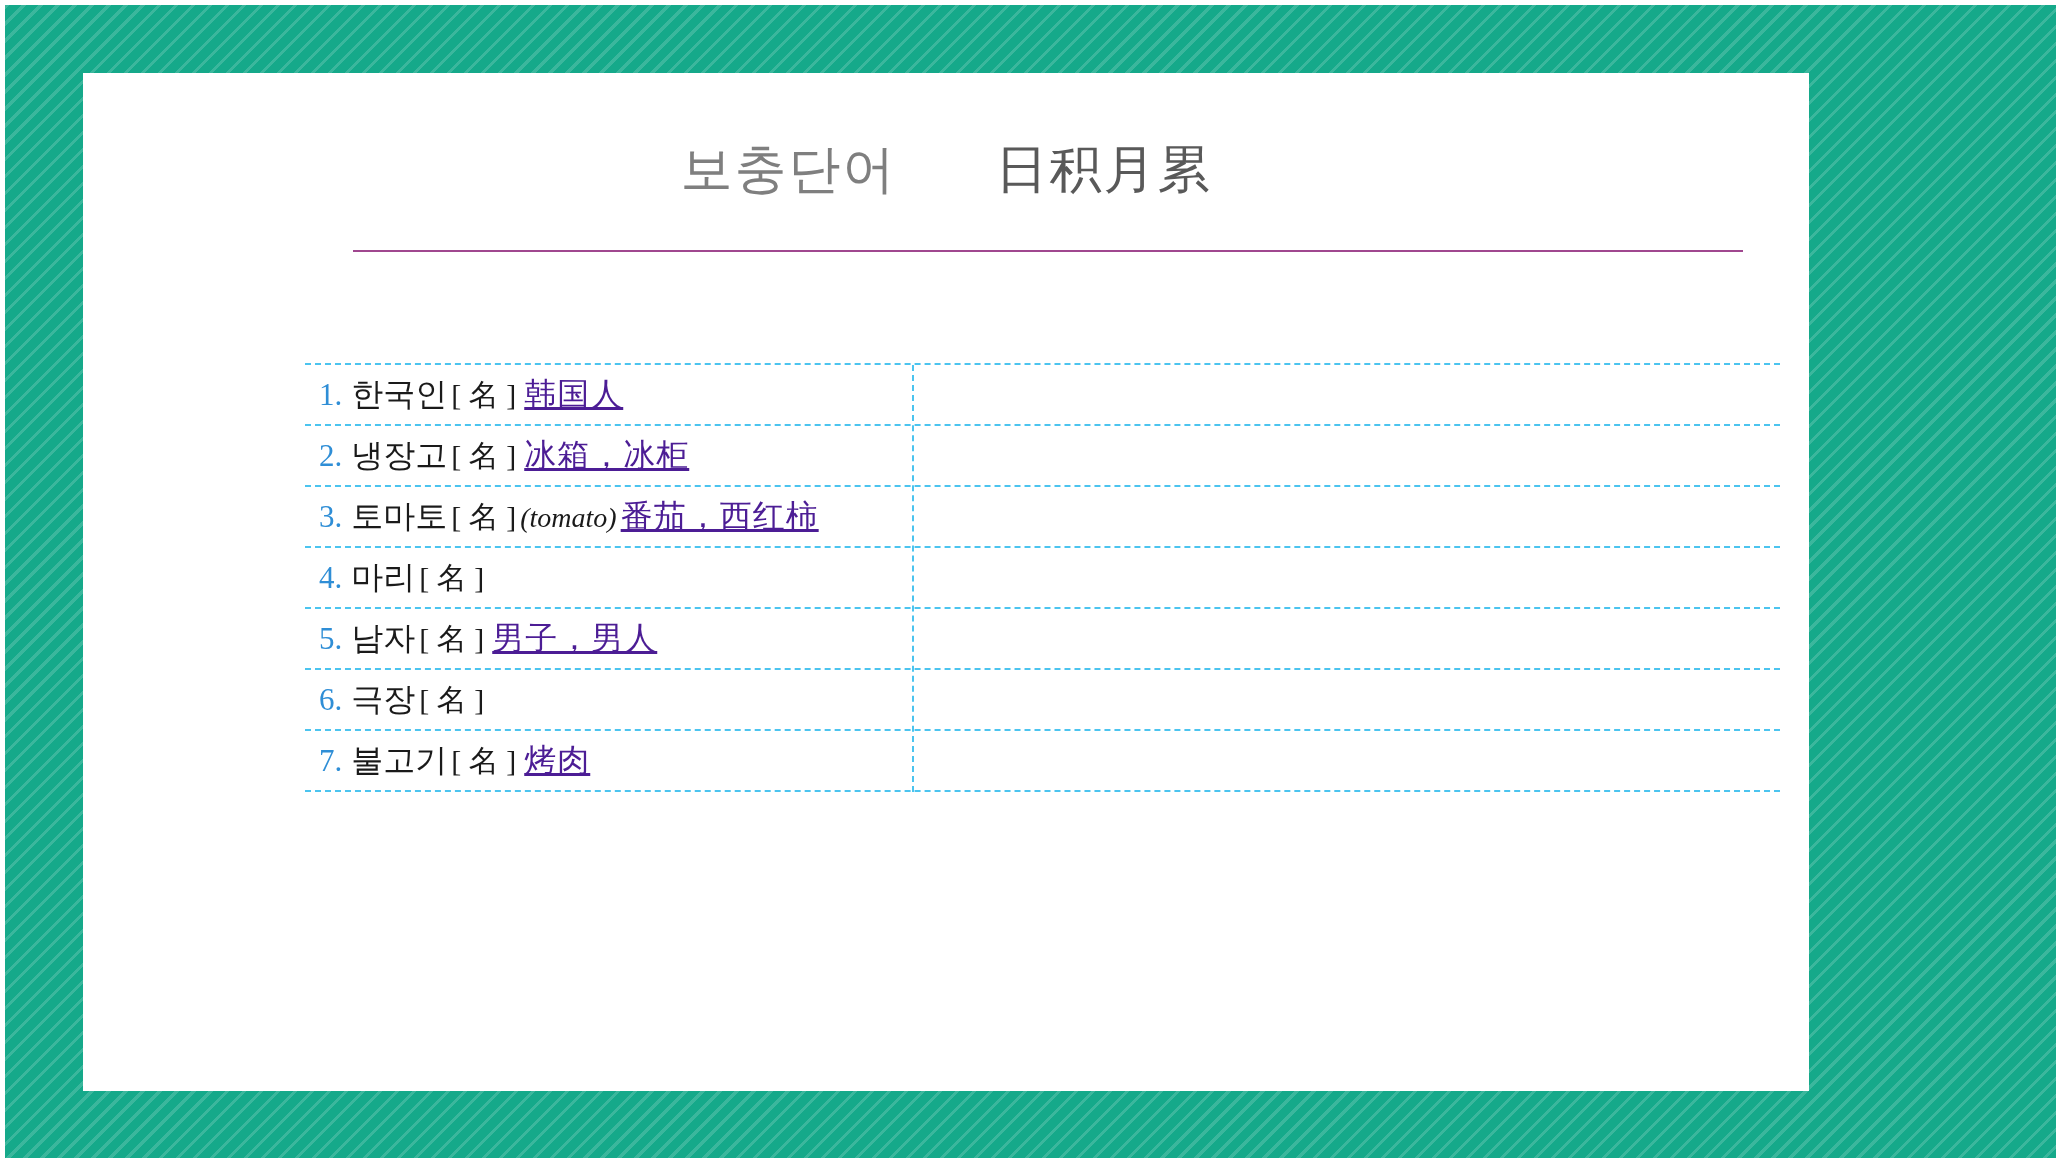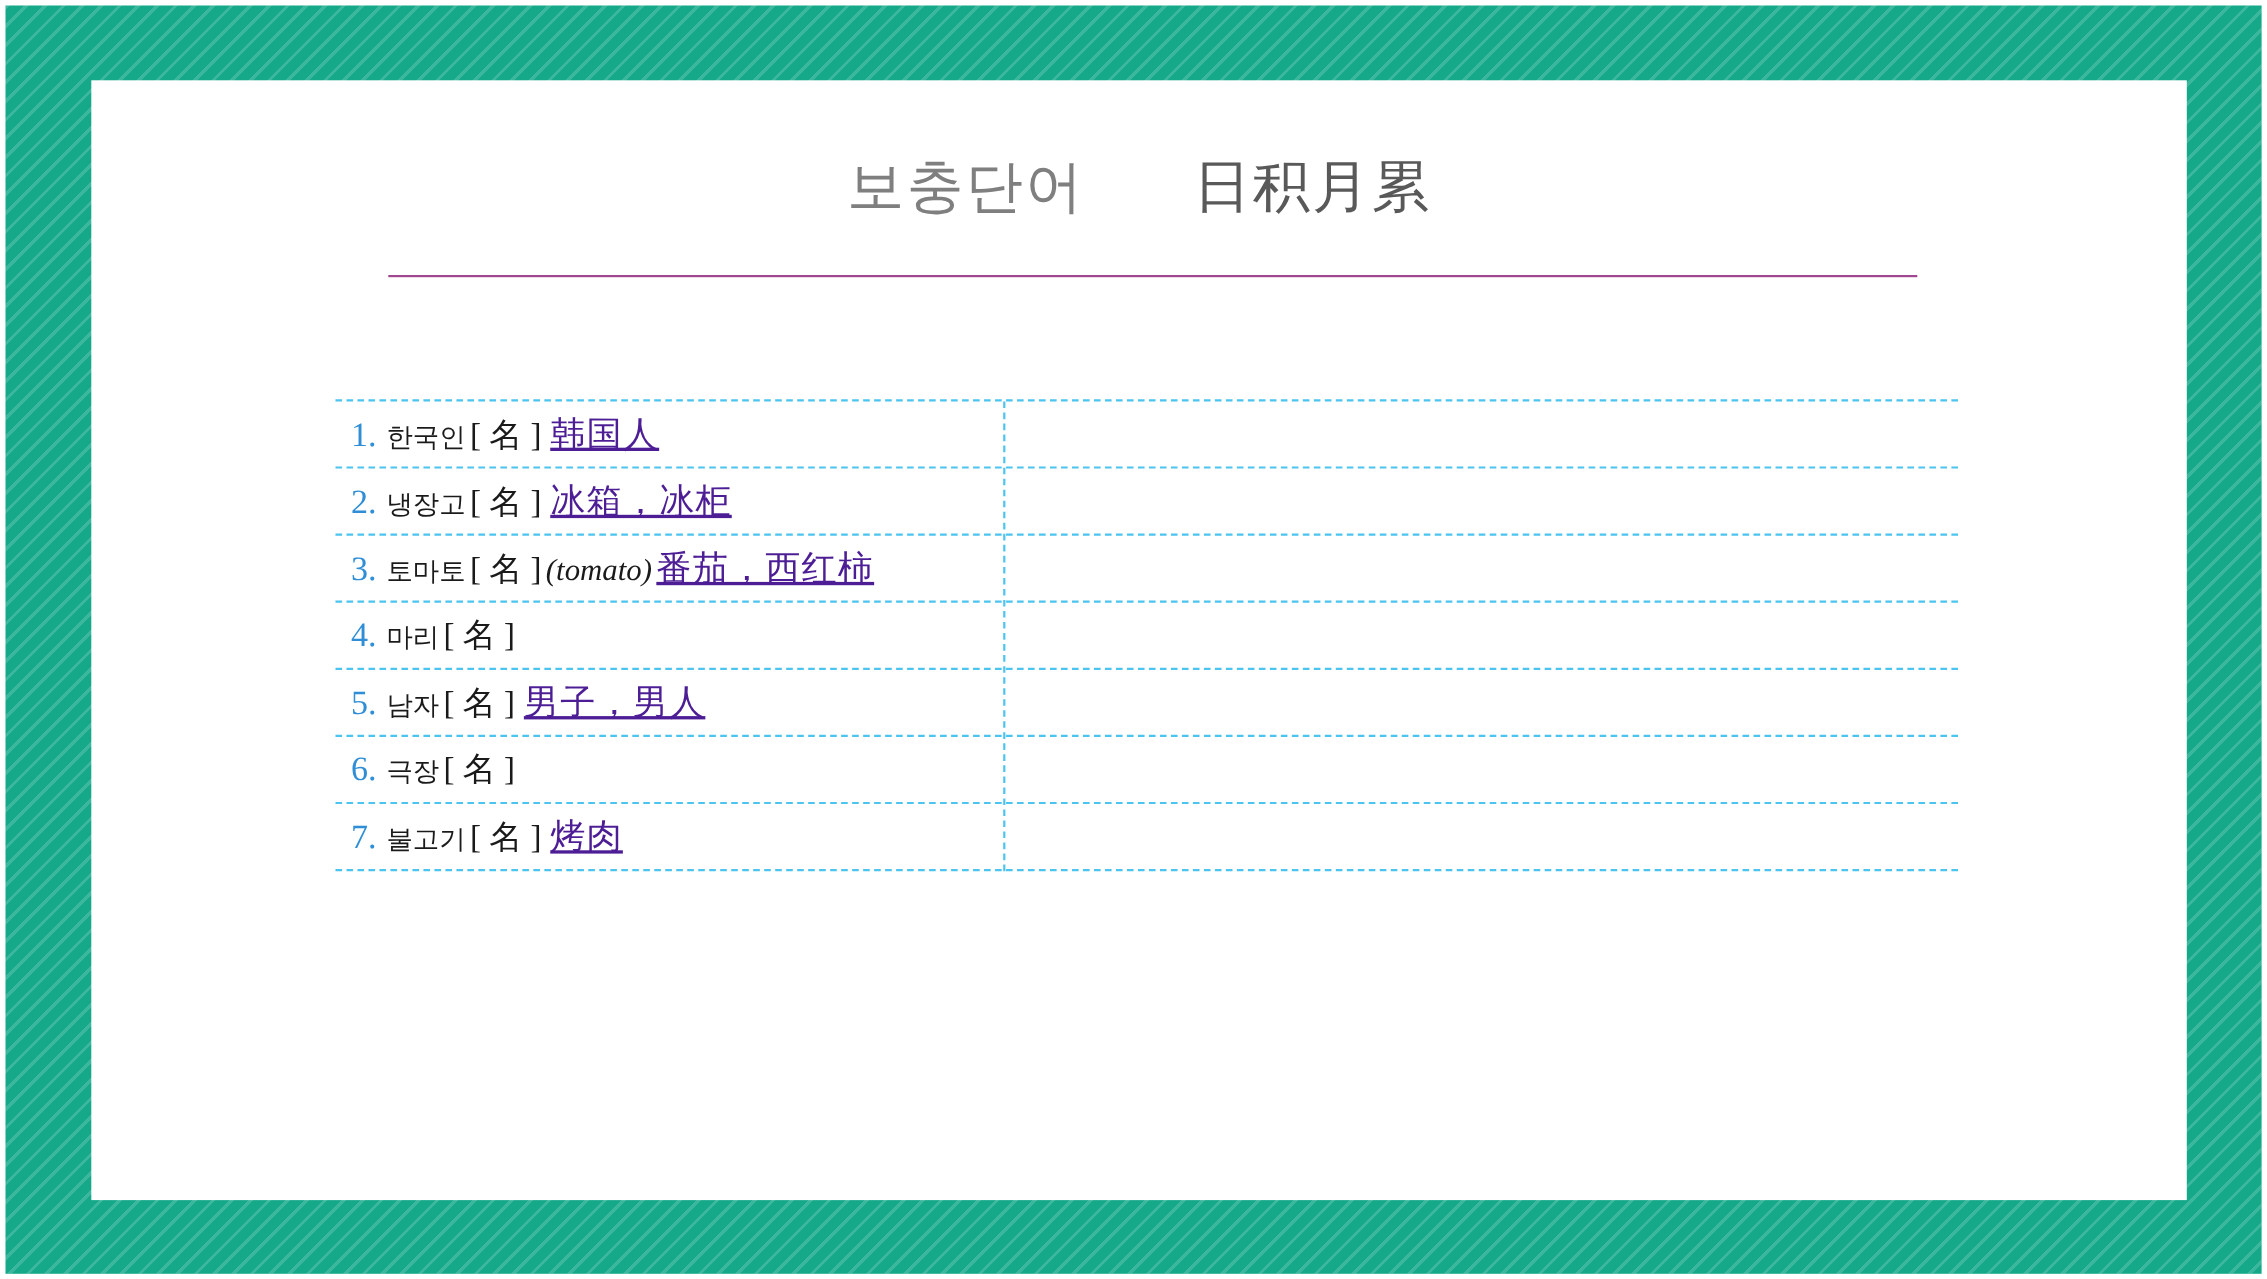--- a/index.html
+++ b/index.html
@@ -28,21 +28,21 @@
       rgba(0,0,0,0.0) 3px,
       rgba(0,0,0,0.0) 12px
     );
     border: 5px solid #ffffff;
   }
 
   .card {
     position: absolute;
     left: 78px;
     top: 68px;
-    width: 1905px;
+    width: 1726px;
     height: 1018px;
     background: #ffffff;
     box-sizing: border-box;
   }
 
   
   .title-row {
     position: absolute;
     left: 0;
     top: 62px;
@@ -124,21 +124,21 @@
     flex: 1;
   }
   .num {
     font-family: "Liberation Serif", serif;
     font-size: 31px;
     color: #2f8ed6;
     margin-right: 9px;
   }
   .term {
     font-family: Liberation Mono, monospace;
-    font-size: 24px;
+    font-size: 32px;
     color: #1a1a1a;
   }
   .pos {
     font-family: "Liberation Serif", serif;
     font-size: 30px;
     color: #1a1a1a;
     margin: 0 4px;
   }
   .roman {
     font-family: "Liberation Serif", serif;

